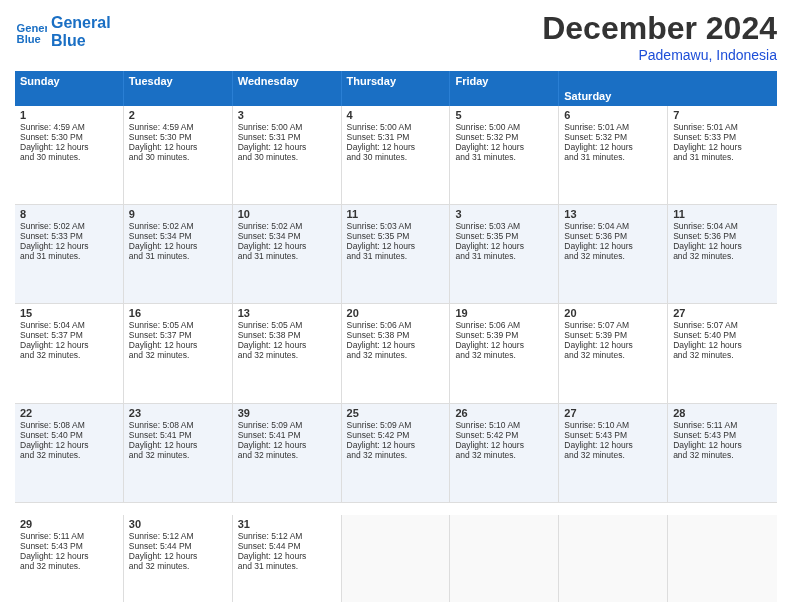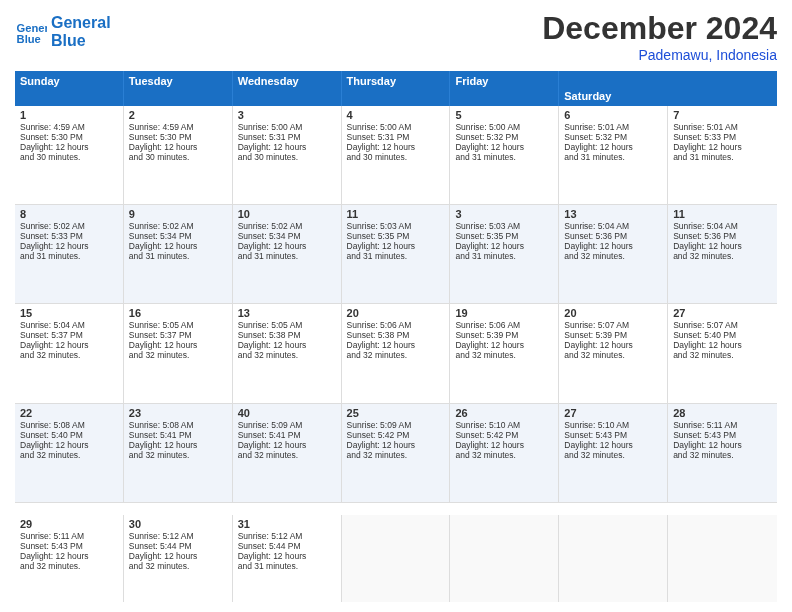--- a/index.html
+++ b/index.html
@@ -290,21 +290,21 @@
             <div>and 32 minutes.</div>
           </div>
           <div class="cal-cell">
             <span class="day-num">23</span>
             <div>Sunrise: 5:08 AM</div>
             <div>Sunset: 5:41 PM</div>
             <div>Daylight: 12 hours</div>
             <div>and 32 minutes.</div>
           </div>
           <div class="cal-cell">
-            <span class="day-num">40</span>
+            <span class="day-num">39</span>
             <div>Sunrise: 5:09 AM</div>
             <div>Sunset: 5:41 PM</div>
             <div>Daylight: 12 hours</div>
             <div>and 32 minutes.</div>
           </div>
           <div class="cal-cell">
             <span class="day-num">25</span>
             <div>Sunrise: 5:09 AM</div>
             <div>Sunset: 5:42 PM</div>
             <div>Daylight: 12 hours</div>

